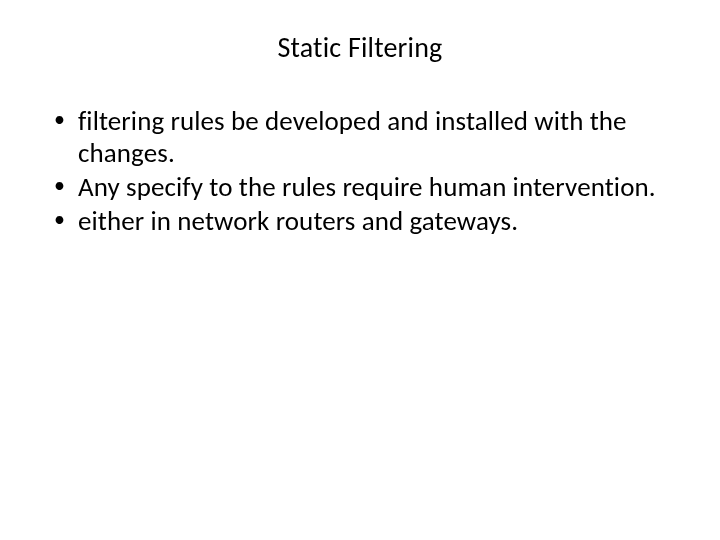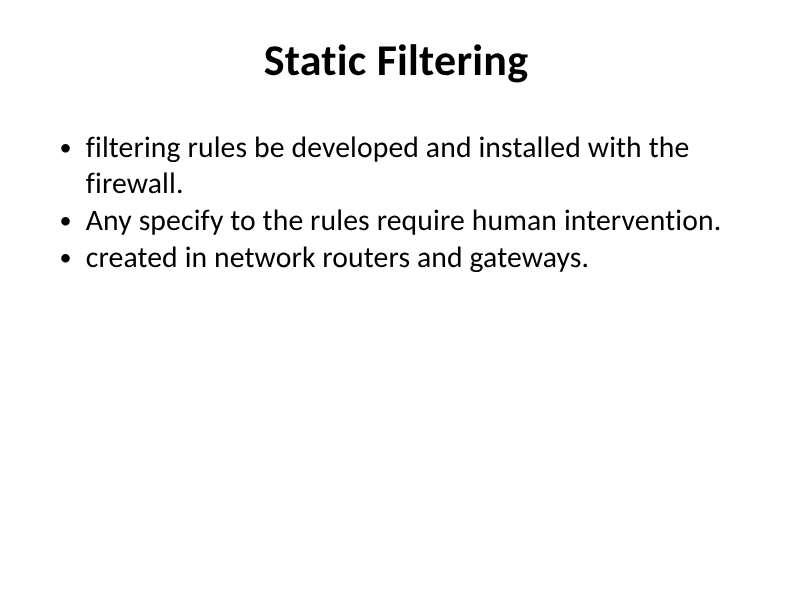--- a/index.html
+++ b/index.html
@@ -13,22 +13,22 @@
   }
   .slide {
     width: 720px;
     height: 540px;
     box-sizing: border-box;
     padding: 20px 40px 40px 40px;
     position: relative;
   }
   .title {
     text-align: center;
-    font-size: 40px;
-    font-weight: 700;
+    font-size: 28px;
+    font-weight: 400;
     margin: 10px 0 40px 0;
     letter-spacing: 0.2px;
   }
   ul.body {
     list-style: none;
     padding: 0 10px 0 10px;
     margin: 0;
   }
   ul.body li {
     position: relative;
@@ -46,17 +46,17 @@
     font-size: 22px;
     line-height: 1.4;
   }
 </style>
 </head>
 <body>
 
 <div class="slide">
   <h1 class="title">Static Filtering</h1>
   <ul class="body">
-    <li>filtering rules be developed and installed with the firewall.</li>
+    <li>filtering rules be developed and installed with the changes.</li>
     <li>Any specify to the rules require human intervention.</li>
-    <li>created in network routers and gateways.</li>
+    <li>either in network routers and gateways.</li>
   </ul>
 </div>
 
 </body></html>

